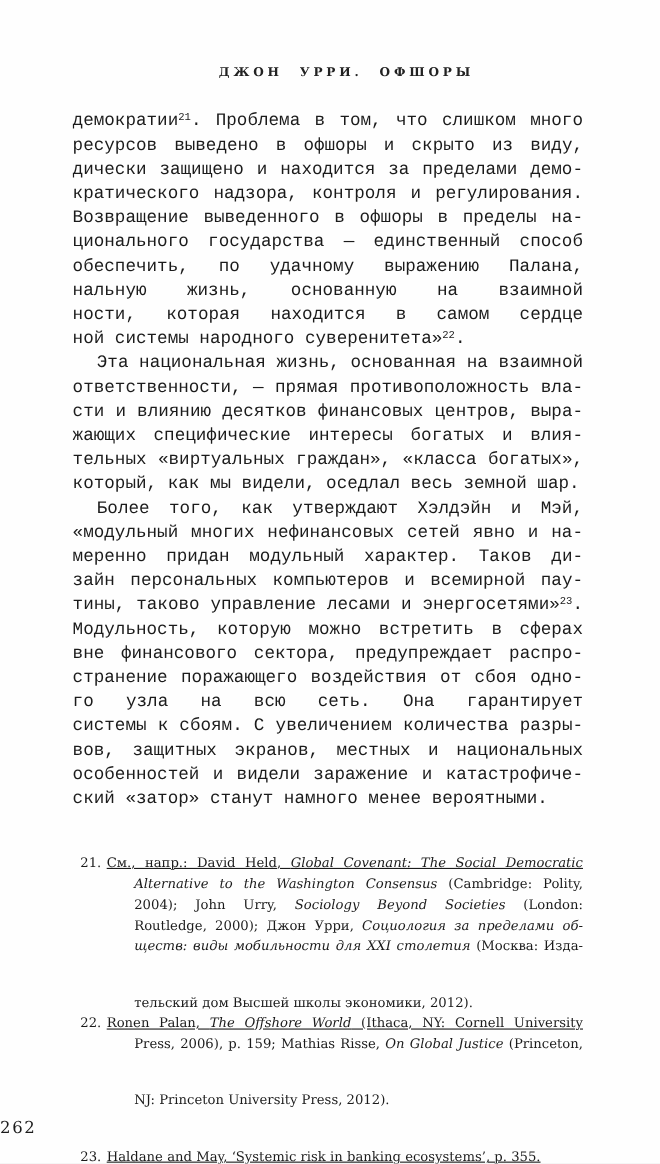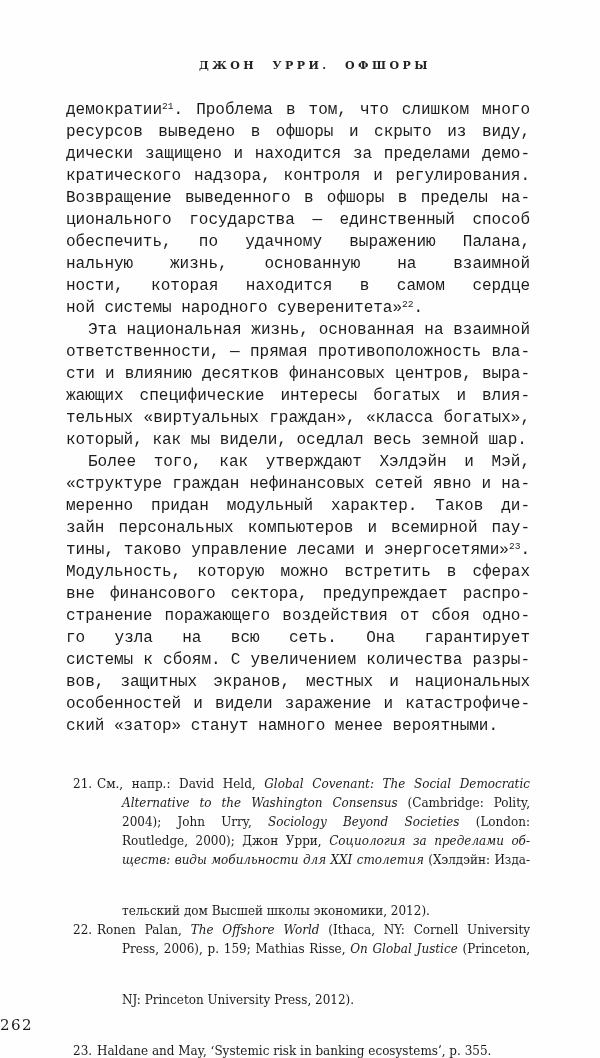--- a/index.html
+++ b/index.html
@@ -32,21 +32,21 @@
   .bline.ind{text-indent:22px;}
   .footnotes{
     position:absolute;left:66px;top:775px;width:464px;
   }
   .fline{
     font-size:12px;line-height:19px;height:19px;
     text-align:justify;text-align-last:justify;
     overflow:hidden;
   }
   .fline.last{text-align-last:auto;margin-top:32px;}
-  .fline.first{padding-left:7px;}
+  .fline.first{padding-left:7px;text-decoration:underline;}
   .fline.cont{padding-left:56px;}
   .fnum{display:inline-block;width:24px;}
   .it{font-style:italic;}
   .sup{font-size:0.6em;position:relative;top:-0.5em;letter-spacing:0;}
   .page-number{
     position:absolute;top:1016px;left:0;width:100%;
     text-align:left;
     font-size:15px;letter-spacing:1.5px;
   }
 </style>
@@ -67,41 +67,41 @@
       <div class="bline"><span>нальную жизнь, основанную на взаимной ответствен-</span></div>
       <div class="bline"><span>ности, которая находится в самом сердце современ-</span></div>
       <div class="bline last"><span>ной системы народного суверенитета»</span><span class="sup">22</span><span>.</span></div>
       <div class="bline ind"><span>Эта национальная жизнь, основанная на взаимной</span></div>
       <div class="bline"><span>ответственности, — прямая противоположность вла-</span></div>
       <div class="bline"><span>сти и влиянию десятков финансовых центров, выра-</span></div>
       <div class="bline"><span>жающих специфические интересы богатых и влия-</span></div>
       <div class="bline"><span>тельных «виртуальных граждан», «класса богатых»,</span></div>
       <div class="bline last"><span>который, как мы видели, оседлал весь земной шар.</span></div>
       <div class="bline ind"><span>Более того, как утверждают Хэлдэйн и Мэй,</span></div>
-      <div class="bline"><span>«структуре граждан нефинансовых сетей явно и на-</span></div>
+      <div class="bline"><span>«модульный многих нефинансовых сетей явно и на-</span></div>
       <div class="bline"><span>меренно придан модульный характер. Таков ди-</span></div>
       <div class="bline"><span>зайн персональных компьютеров и всемирной пау-</span></div>
       <div class="bline"><span>тины, таково управление лесами и энергосетями»</span><span class="sup">23</span><span>.</span></div>
       <div class="bline"><span>Модульность, которую можно встретить в сферах</span></div>
       <div class="bline"><span>вне финансового сектора, предупреждает распро-</span></div>
       <div class="bline"><span>странение поражающего воздействия от сбоя одно-</span></div>
       <div class="bline"><span>го узла на всю сеть. Она гарантирует устойчивость</span></div>
       <div class="bline"><span>системы к сбоям. С увеличением количества разры-</span></div>
       <div class="bline"><span>вов, защитных экранов, местных и национальных</span></div>
       <div class="bline"><span>особенностей и видели заражение и катастрофиче-</span></div>
       <div class="bline last"><span>ский «затор» станут намного менее вероятными.</span></div>
     </div>
 
   <div class="footnotes" id="footnotes">
       <div class="fn">
         <div class="fline first"><span class="fnum">21.</span><span>См., напр.: David Held, </span><span class="it">Global Covenant: The Social Democratic</span></div>
         <div class="fline cont"><span class="it">Alternative to the Washington Consensus</span><span> (Cambridge: Polity,</span></div>
         <div class="fline cont"><span>2004); John Urry, </span><span class="it">Sociology Beyond Societies</span><span> (London:</span></div>
         <div class="fline cont"><span>Routledge, 2000); Джон Урри, </span><span class="it">Социология за пределами об-</span></div>
-        <div class="fline cont"><span class="it">ществ: виды мобильности для XXI столетия</span><span> (Хэлдэйн: Изда-</span></div>
+        <div class="fline cont"><span class="it">ществ: виды мобильности для XXI столетия</span><span> (Москва: Изда-</span></div>
         <div class="fline cont last"><span>тельский дом Высшей школы экономики, 2012).</span></div>
       </div>
       <div class="fn">
         <div class="fline first"><span class="fnum">22.</span><span>Ronen Palan, </span><span class="it">The Offshore World</span><span> (Ithaca, NY: Cornell University</span></div>
         <div class="fline cont"><span>Press, 2006), p. 159; Mathias Risse, </span><span class="it">On Global Justice</span><span> (Princeton,</span></div>
         <div class="fline cont last"><span>NJ: Princeton University Press, 2012).</span></div>
       </div>
       <div class="fn">
         <div class="fline first last"><span class="fnum">23.</span><span>Haldane and May, ‘Systemic risk in banking ecosystems’, p. 355.</span></div>
       </div>

